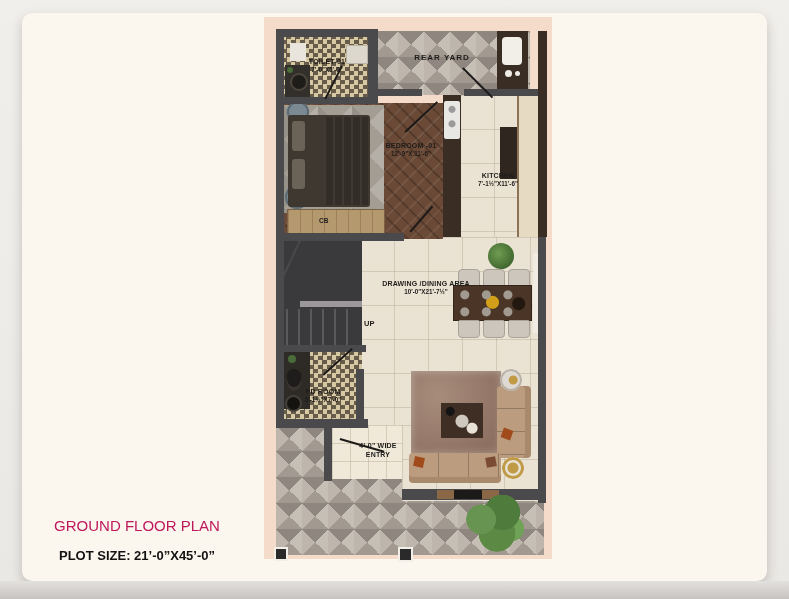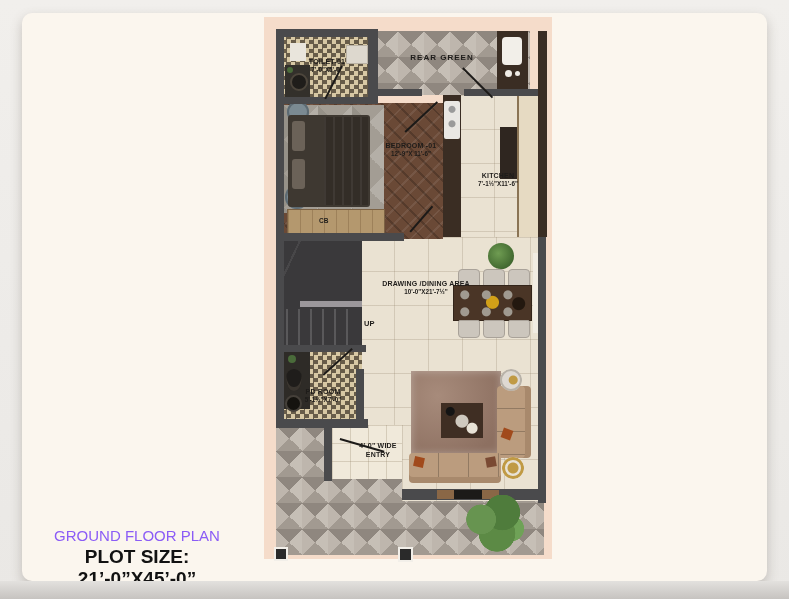--- a/index.html
+++ b/index.html
@@ -38,22 +38,22 @@
   .woodwall{background:#3a2d23;}
   .doorline{height:1.5px;background:#1c1a18;transform-origin:0 50%;}
   
   .rlabel{text-align:center;color:#1e1c1a;font-weight:700;line-height:1.3;}
   .rlabel .nm{display:block;font-size:7px;letter-spacing:.2px;}
   .rlabel .dm{display:block;font-size:6.3px;}
   .biglabel{font-size:8px;font-weight:700;letter-spacing:1px;color:#1e1c1a;}
   .tinylabel{font-size:6.5px;font-weight:700;color:#1e1c1a;}
   .titleblock{position:absolute;left:37px;top:505px;width:200px;text-align:center;color:#121212;}
   .tb1{font-size:15px;font-weight:700;letter-spacing:.4px;}
-  .tb2{font-size:15px;font-weight:400;color:#8b5cf6;margin-top:22px;}
-  .tb3{font-size:19px;font-weight:700;margin-top:2px;}
+  .tb2{font-size:15px;font-weight:400;color:#be185d;margin-top:12px;}
+  .tb3{font-size:13px;font-weight:700;margin-top:14px;}
   .round{border-radius:50%;}
 </style>
 </head>
 <body>
 
 <div class="card"></div>
 
 <div class="plan">
 
   <div class="abs beigegrid" style="left:96px;top:220px;width:180px;height:204px;"></div>
@@ -157,21 +157,21 @@
       radial-gradient(circle at 46% 50%,#3e672f 0 22%,transparent 23%),
       radial-gradient(circle at 78% 58%,#6fa257 0 20%,transparent 21%);"></div>
   <div class="abs" style="left:10px;top:530px;width:10px;height:10px;background:#2a2a2a;border:2px solid #f2efe9;"></div>
   <div class="abs" style="left:134px;top:530px;width:11px;height:11px;background:#2a2a2a;border:2px solid #f2efe9;"></div>
 
   <div class="abs rlabel" style="left:18px;top:40px;width:90px;">
     <span class="nm">TOILET-01</span>
     <span class="dm">7'-0"X5'-0"</span>
   </div>
   <div class="abs biglabel" style="left:118px;top:36px;width:120px;text-align:center;">
-    <span>REAR GREEN</span>
+    <span>REAR YARD</span>
   </div>
   <div class="abs rlabel" style="left:102px;top:124px;width:90px;">
     <span class="nm">BEDROOM -01</span>
     <span class="dm">12'-9"X 11'-6"</span>
   </div>
   <div class="abs rlabel" style="left:196px;top:154px;width:76px;">
     <span class="nm">KITCHEN</span>
     <span class="dm">7'-1½"X11'-6"</span>
   </div>
   <div class="abs rlabel" style="left:100px;top:262px;width:124px;">

